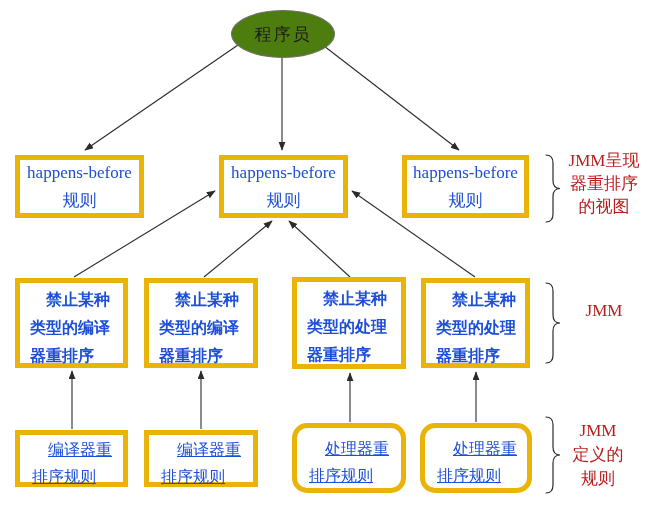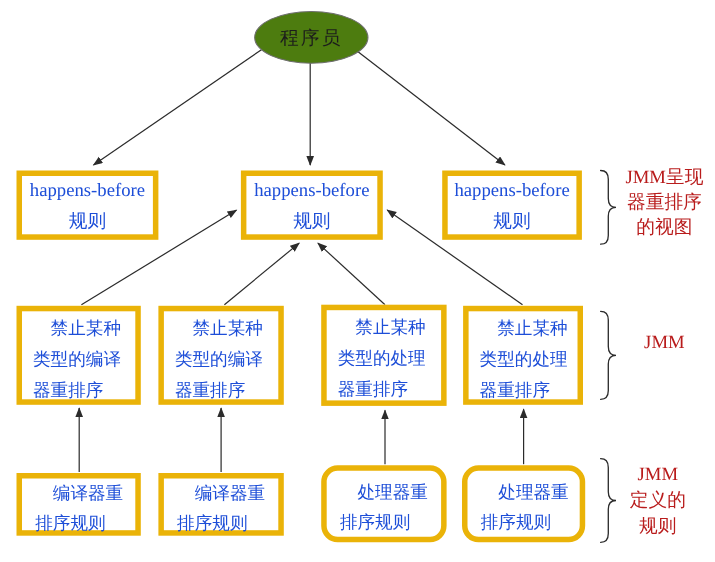--- a/index.html
+++ b/index.html
@@ -10,24 +10,24 @@
   .overlay{position:absolute;left:0;top:0;width:650px;height:511px;}
   .box{
     position:absolute;box-sizing:border-box;border:5px solid #eab308;background:#ffffff;
     font-size:16px;color:#1d4ed8;
   }
   .hb{
     display:flex;flex-direction:column;justify-content:center;align-items:center;
     font-size:17px;line-height:28px;text-align:center;
   }
   .para{padding-top:3px;}
-  .para .ln{display:block;line-height:28px;padding-left:10px;}
+  .para .ln{display:block;line-height:28px;padding-left:10px;font-weight:bold;}
   .para .ln.first{padding-left:26px;}
   .rules{padding-top:1px;}
-  .rules .ln{display:block;line-height:27px;padding-left:12px;}
+  .rules .ln{display:block;line-height:27px;padding-left:12px;text-decoration:underline;}
   .rules .ln.first{padding-left:28px;}
   .rules.tall{padding-top:7px;border-radius:15px;}
   .ellipse{
     position:absolute;left:231px;top:10px;width:102px;height:46px;
     border:1px solid #6f6f6f;border-radius:50%;background:#4d7c0f;
     display:flex;align-items:center;justify-content:center;
     font-size:17px;letter-spacing:2px;
   }
   .lbl{position:absolute;text-align:center;font-size:17px;color:#b91c1c;}
   .lbl .ln{display:block;}

